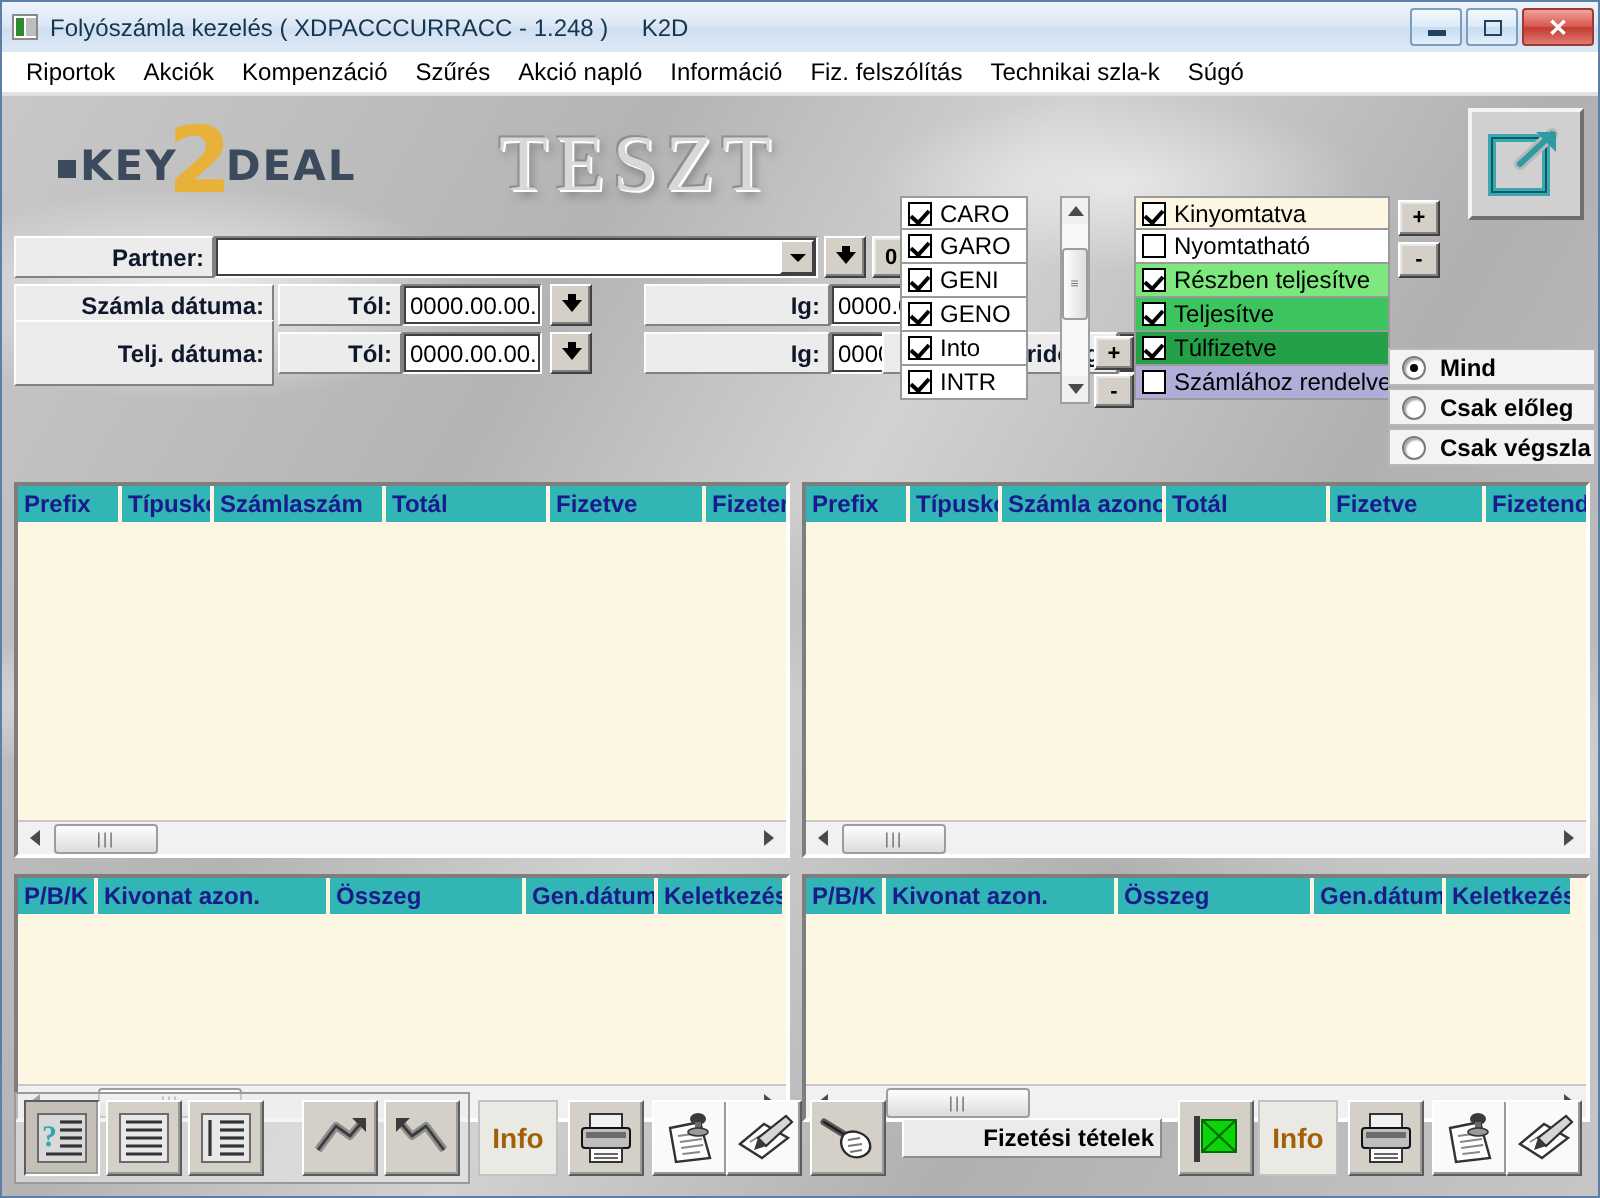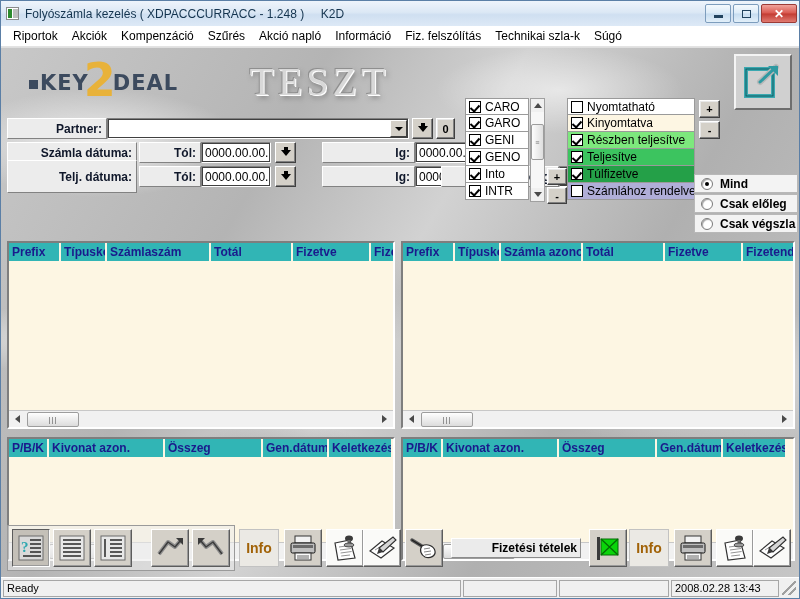--- a/index.html
+++ b/index.html
@@ -567,21 +567,21 @@
     </div>
 
     <div class="frow" style="left:440px;top:118px;">
       <div class="lbl-box" style="width:118px;height:21px;justify-content:flex-end;">Fiz. határidő ig:</div>
       <div class="field" style="width:77px;height:21px;">0000.00.00.</div>
       <div class="arrow-btn" style="margin-left:4px;">
         <span class="dn-arrow"></span>
       </div>
     </div>
 
-    <div class="chk-list" style="left:464px;top:50px;width:64px;text-align:right;">
+    <div class="chk-list" style="left:449px;top:50px;width:64px;text-align:right;">
       <div class="chk-row">
         <span class="cb on"></span>
         <span class="cap">CARO</span>
       </div>
       <div class="chk-row">
         <span class="cb on"></span>
         <span class="cap">GARO</span>
       </div>
       <div class="chk-row">
         <span class="cb on"></span>
@@ -610,27 +610,27 @@
       </div>
       <div class="sbtn">
         <span class="tri-dn-s"></span>
       </div>
     </div>
 
     <div class="btn3d" style="position:absolute;left:546px;top:120px;width:20px;height:17px;font-weight:bold;">+</div>
     <div class="btn3d" style="position:absolute;left:546px;top:139px;width:20px;height:17px;font-weight:bold;">-</div>
 
     <div class="chk-list" style="left:566px;top:50px;width:128px;">
+      <div class="chk-row" style="background:#fdf6e3;">
+        <span class="cb on"></span>
+        <span class="cap">Kinyomtatva</span>
+      </div>
       <div class="chk-row" style="background:#ffffff;">
         <span class="cb"></span>
         <span class="cap">Nyomtatható</span>
-      </div>
-      <div class="chk-row" style="background:#fdf6e3;">
-        <span class="cb on"></span>
-        <span class="cap">Kinyomtatva</span>
       </div>
       <div class="chk-row" style="background:#7de87d;">
         <span class="cb on"></span>
         <span class="cap">Részben teljesítve</span>
       </div>
       <div class="chk-row" style="background:#3cc45f;">
         <span class="cb on"></span>
         <span class="cap">Teljesítve</span>
       </div>
       <div class="chk-row" style="background:#24a048;">
@@ -666,21 +666,21 @@
     </div>
     <div class="radio-row" style="left:693px;top:146px;">
       <span class="rb"></span>
       <span>Csak előleg</span>
     </div>
 
     <div class="grid" style="left:6px;top:193px;width:388px;height:188px;">
       <div class="grid-head">
         <div class="gh" style="width:52px;">Prefix</div>
         <div class="gh" style="width:46px;">Típuskó</div>
-        <div class="gh" style="width:104px;">Számlaszám</div>
+        <div class="gh" style="width:86px;">Számlaszám</div>
         <div class="gh" style="width:82px;">Totál</div>
         <div class="gh" style="width:78px;">Fizetve</div>
         <div class="gh" style="width:60px;">Fizetendő</div>
       </div>
       <div class="grid-body"></div>
       <div class="grid-hscroll">
         <div class="hs-btn">
             <span class="tri-lt"></span>
           </div>
         <div class="hs-track">
@@ -909,21 +909,14 @@
           <line x1="8" y1="16" x2="16" y2="11"></line>
             <line x1="11" y1="18.5" x2="19" y2="13.5"></line>
         </g>
         <path d="M12 14 L26 3 L29 6 L16 18 Z" fill="#d6d6d6" stroke="#2e2e2e" stroke-width="1.1"></path>
         <path d="M12 14 L16 18 L10 20 Z" fill="#3a3a3a"></path>
       </svg>
     </div>
 
   </div>
 
-  <div id="statusbar">
-    <div class="sb-pane" style="flex:1 1 auto;">Ready</div>
-    <div class="sb-pane" style="width:94px;"></div>
-    <div class="sb-pane" style="width:110px;"></div>
-    <div class="sb-pane" style="width:108px;">2008.02.28 13:43</div>
-    <div id="sb-grip"></div>
-  </div>
 
 </div>
 
 </body></html>

